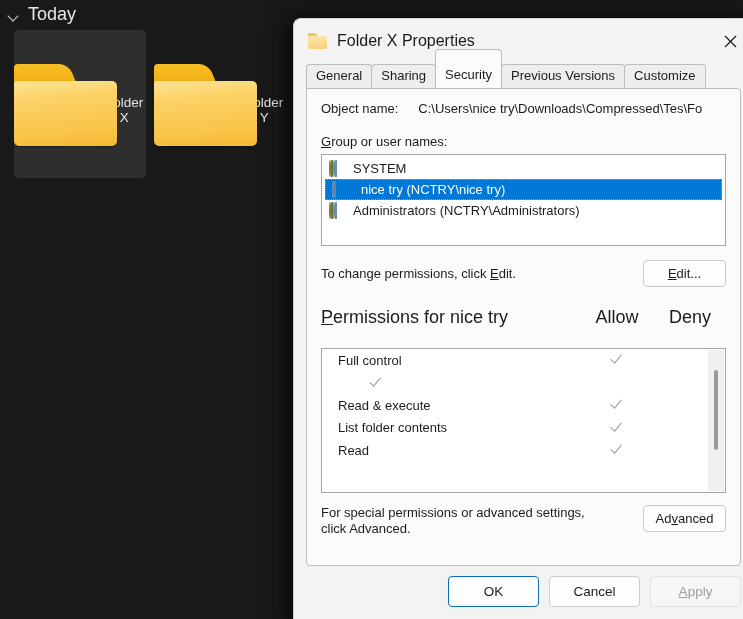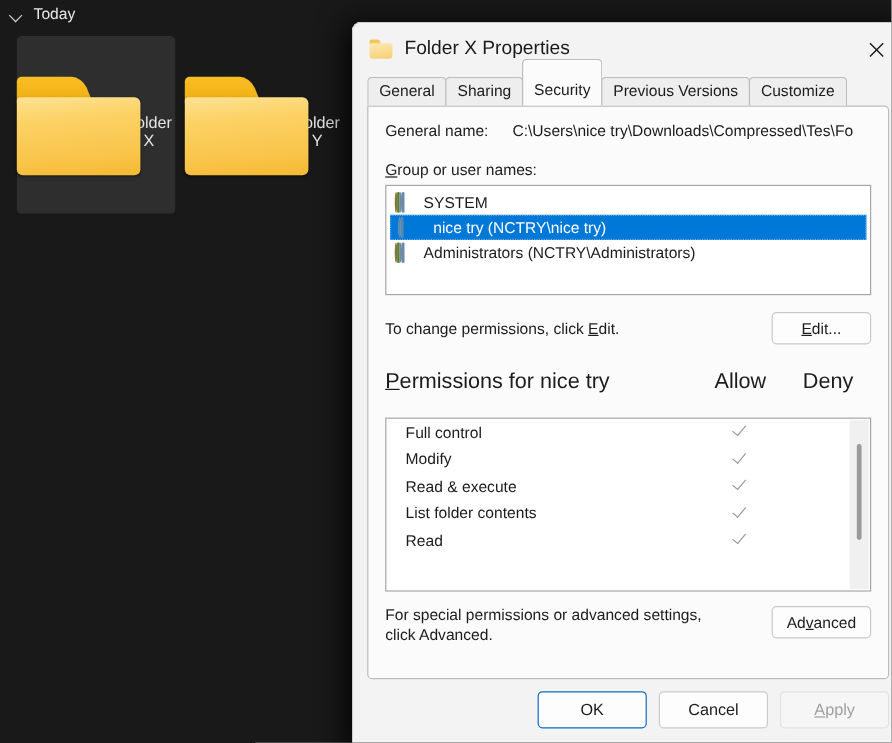--- a/index.html
+++ b/index.html
@@ -27,21 +27,21 @@
   }
 
   .group-header {
     position: absolute;
     left: 8px;
     top: 4px;
     display: flex;
     align-items: center;
     gap: 8px;
     color: #e8e8e8;
-    font-size: 13px;
+    font-size: 18px;
     text-align: center;
   }
   .chev {
     width: 12px; height: 12px;
     display: inline-block;
     position: relative;
     top: 1px;
   }
   .chev::before {
     content: "";
@@ -425,21 +425,21 @@
       <div class="tab">General</div>
       <div class="tab">Sharing</div>
       <div class="tab active">Security</div>
       <div class="tab">Previous Versions</div>
       <div class="tab">Customize</div>
     </div>
 
     <div class="tabpage">
 
       <div class="objname-row">
-        <div class="objname-label">General name:</div>
+        <div class="objname-label">Object name:</div>
         <div class="objname-value">C:\Users\nice try\Downloads\Compressed\Tes\Fo</div>
       </div>
 
       <div class="section-label"><span class="u">G</span><span>roup or user names:</span></div>
 
       <div class="listbox users-list">
         <div class="user-row">
           <span class="pic group">
             <i class="h2"></i><i class="b2"></i><i class="h1"></i><i class="b1"></i>
           </span>
@@ -470,21 +470,20 @@
         <div class="ph-deny">Deny</div>
       </div>
 
       <div class="listbox perm-list">
         <div class="perm-row">
           <span class="pr-name">Full control</span>
           <span class="pr-allow"><i class="chk"></i></span>
           <span class="pr-deny"></span>
         </div>
         <div class="perm-row">
-          <span class="pr-name">Modify</span>
           <span class="pr-allow"><i class="chk"></i></span>
           <span class="pr-deny"></span>
         </div>
         <div class="perm-row">
           <span class="pr-name">Read &amp; execute</span>
           <span class="pr-allow"><i class="chk"></i></span>
           <span class="pr-deny"></span>
         </div>
         <div class="perm-row">
           <span class="pr-name">List folder contents</span>

